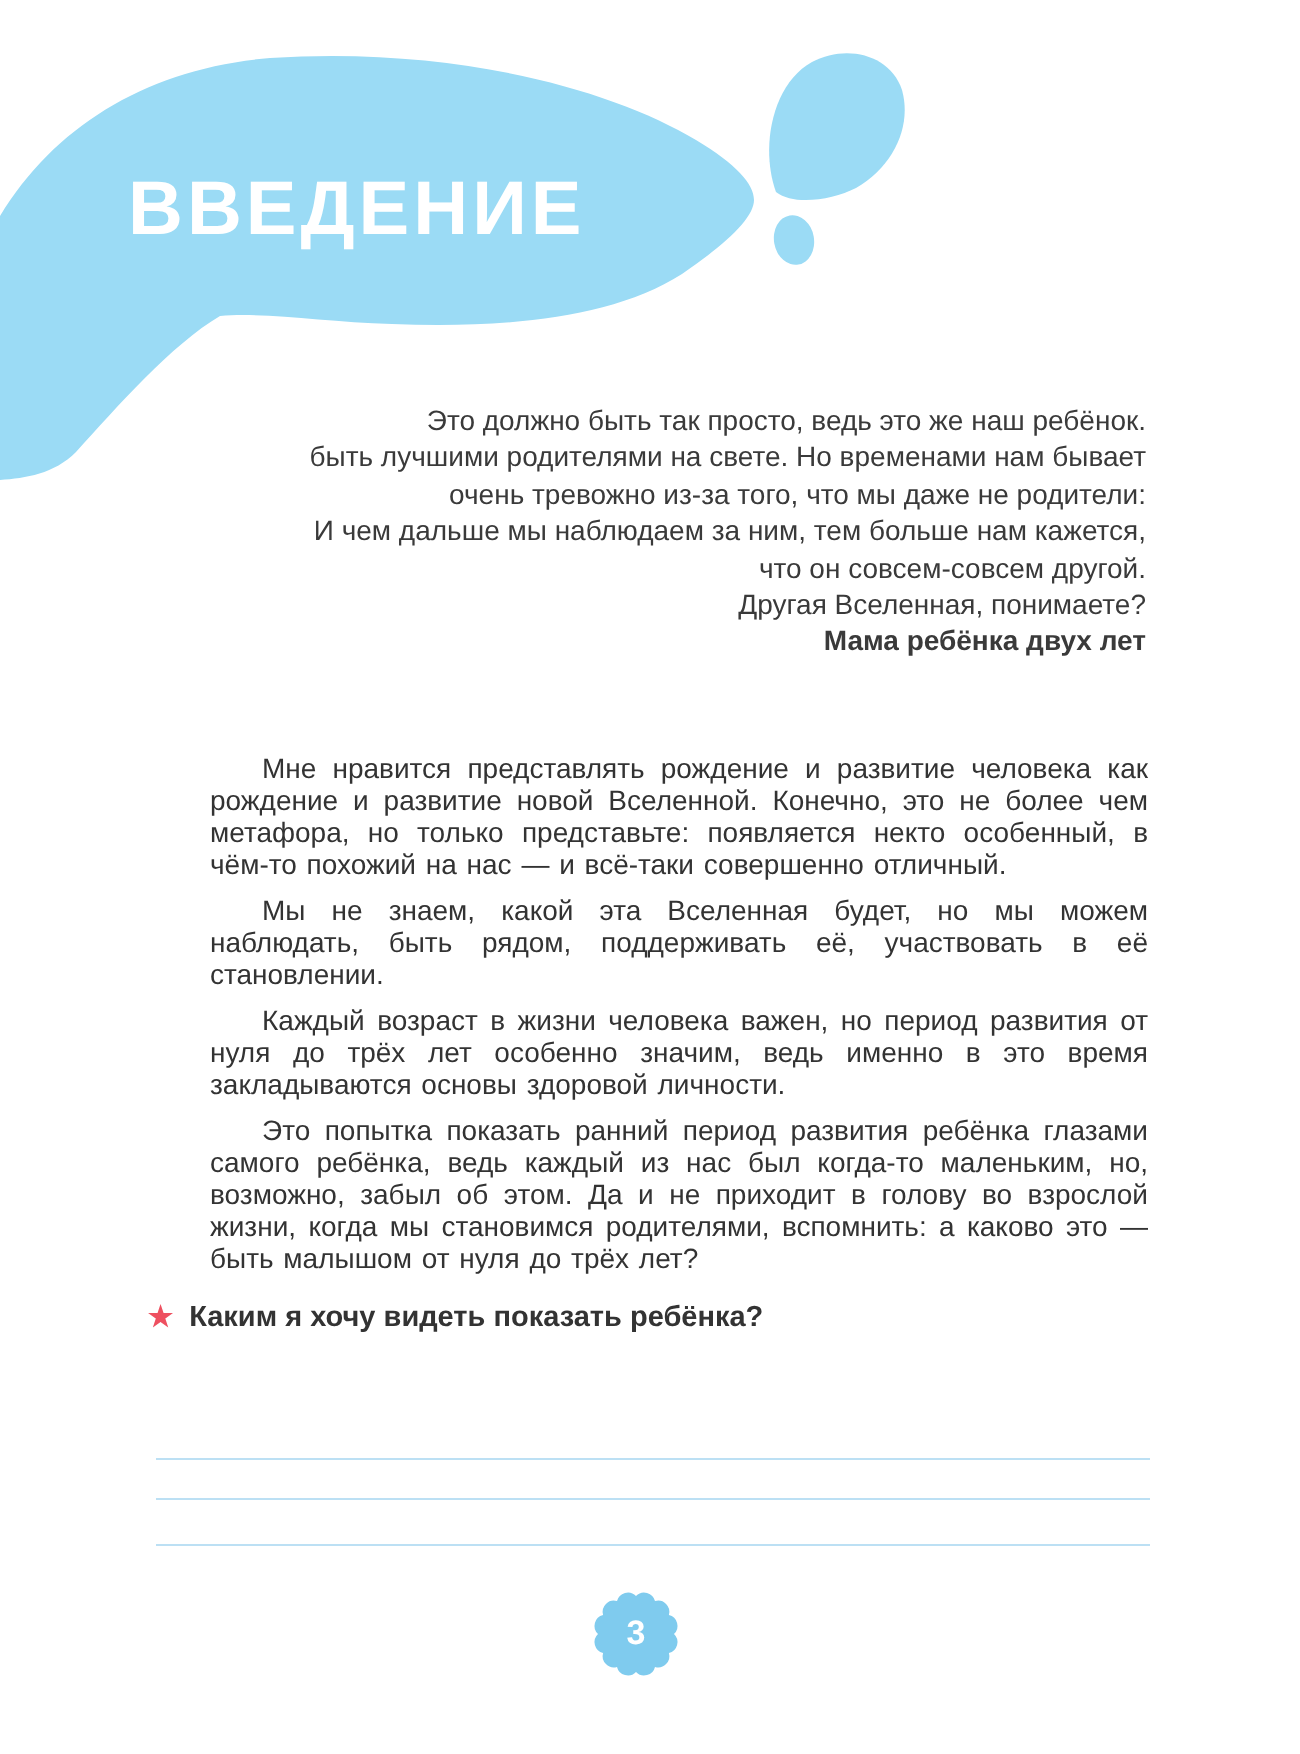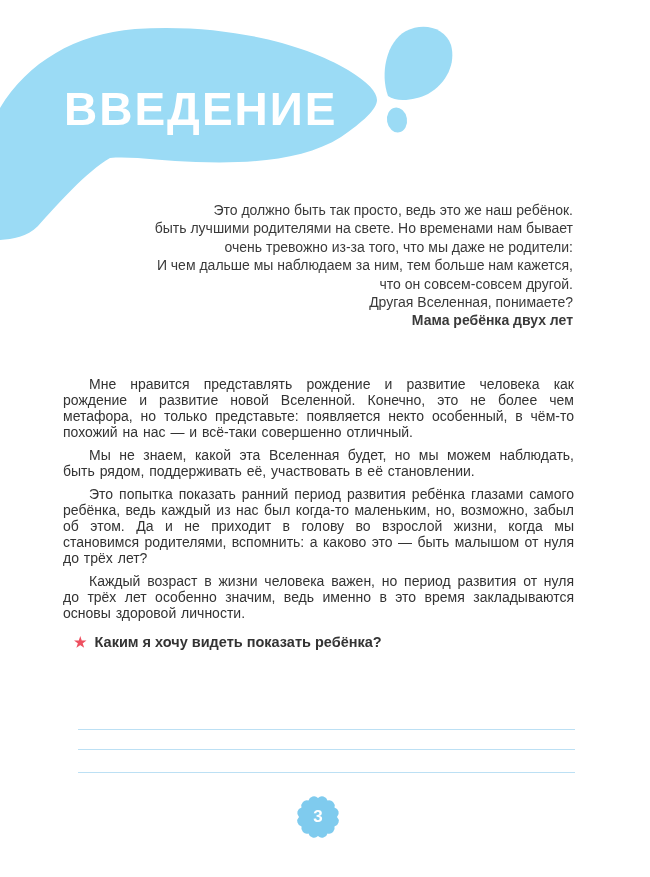--- a/index.html
+++ b/index.html
@@ -8,36 +8,36 @@
     position:relative;
     width:650px; height:877px;
     background:#ffffff;
     overflow:hidden;
     font-family:"Liberation Sans", sans-serif;
     color:#333333;
   }
   .header-art { position:absolute; top:0; left:0; width:650px; height:300px; }
   .chapter-title {
     position:absolute; left:64px; top:86px;
-    font-size:46px; font-weight:800; letter-spacing:2px;
+    font-size:38px; font-weight:800; letter-spacing:2px;
     color:#ffffff; line-height:1;
   }
   .epigraph {
     position:absolute; top:201px; left:63px; right:77px;
     text-align:right; 
     font-size:14px; line-height:18.4px; color:#3a3a3a;
   }
   .epigraph .ep-line { white-space:nowrap; }
   .epigraph .ep-attribution { font-weight:bold; margin-top:0; }
   .body-text {
     position:absolute; top:376px; left:63px; width:511px;
     font-size:14px; line-height:16px; text-align:justify;
     color:#333333;
   }
-  .body-text p { text-indent:26px; margin-bottom:7px; word-spacing:1px; }
+  .body-text p { text-indent:26px; margin-bottom:7px; word-spacing:1px;margin-left:42px; }
   .question-line {
     margin-top:13px; font-weight:bold; text-indent:0;
     padding-left:11px; font-size:14.5px;
     display:flex; align-items:baseline; gap:8px;
   }
   .star { color:#ee5060; font-size:14px; font-style:normal; }
   .ruled-lines { position:absolute; left:78px; top:729px; width:497px; }
   .ruled-line { height:22.5px; border-bottom:1.5px solid #bce0f4; }
   .ruled-line:first-child { border-top:1.5px solid #bce0f4; height:21px; }
   .page-badge {
@@ -81,22 +81,22 @@
     <div class="ep-line">очень тревожно из-за того, что мы даже не родители:</div>
     <div class="ep-line">И чем дальше мы наблюдаем за ним, тем больше нам кажется,</div>
     <div class="ep-line">что он совсем-совсем другой.</div>
     <div class="ep-line">Другая Вселенная, понимаете?</div>
     <div class="ep-attribution">Мама ребёнка двух лет</div>
   </div>
 
   <div class="body-text">
     <p>Мне нравится представлять рождение и развитие человека как рождение и развитие новой Вселенной. Конечно, это не более чем метафора, но только представьте: появляется некто особенный, в чём-то похожий на нас — и всё-таки совершенно отличный.</p>
     <p>Мы не знаем, какой эта Вселенная будет, но мы можем наблюдать, быть рядом, поддерживать её, участвовать в её становлении.</p>
+    <p>Каждый возраст в жизни человека важен, но период развития от нуля до трёх лет особенно значим, ведь именно в это время закладываются основы здоровой личности.</p>
     <p>Это попытка показать ранний период развития ребёнка глазами самого ребёнка, ведь каждый из нас был когда-то маленьким, но, возможно, забыл об этом. Да и не приходит в голову во взрослой жизни, когда мы становимся родителями, вспомнить: а каково это — быть малышом от нуля до трёх лет?</p>
-    <p>Каждый возраст в жизни человека важен, но период развития от нуля до трёх лет особенно значим, ведь именно в это время закладываются основы здоровой личности.</p>
 
     <div class="question-line">
       <span class="star">★</span>
       <span>Каким я хочу видеть показать ребёнка?</span>
     </div>
   </div>
 
   <div class="ruled-lines">
     <div class="ruled-line"></div>
     <div class="ruled-line"></div>

